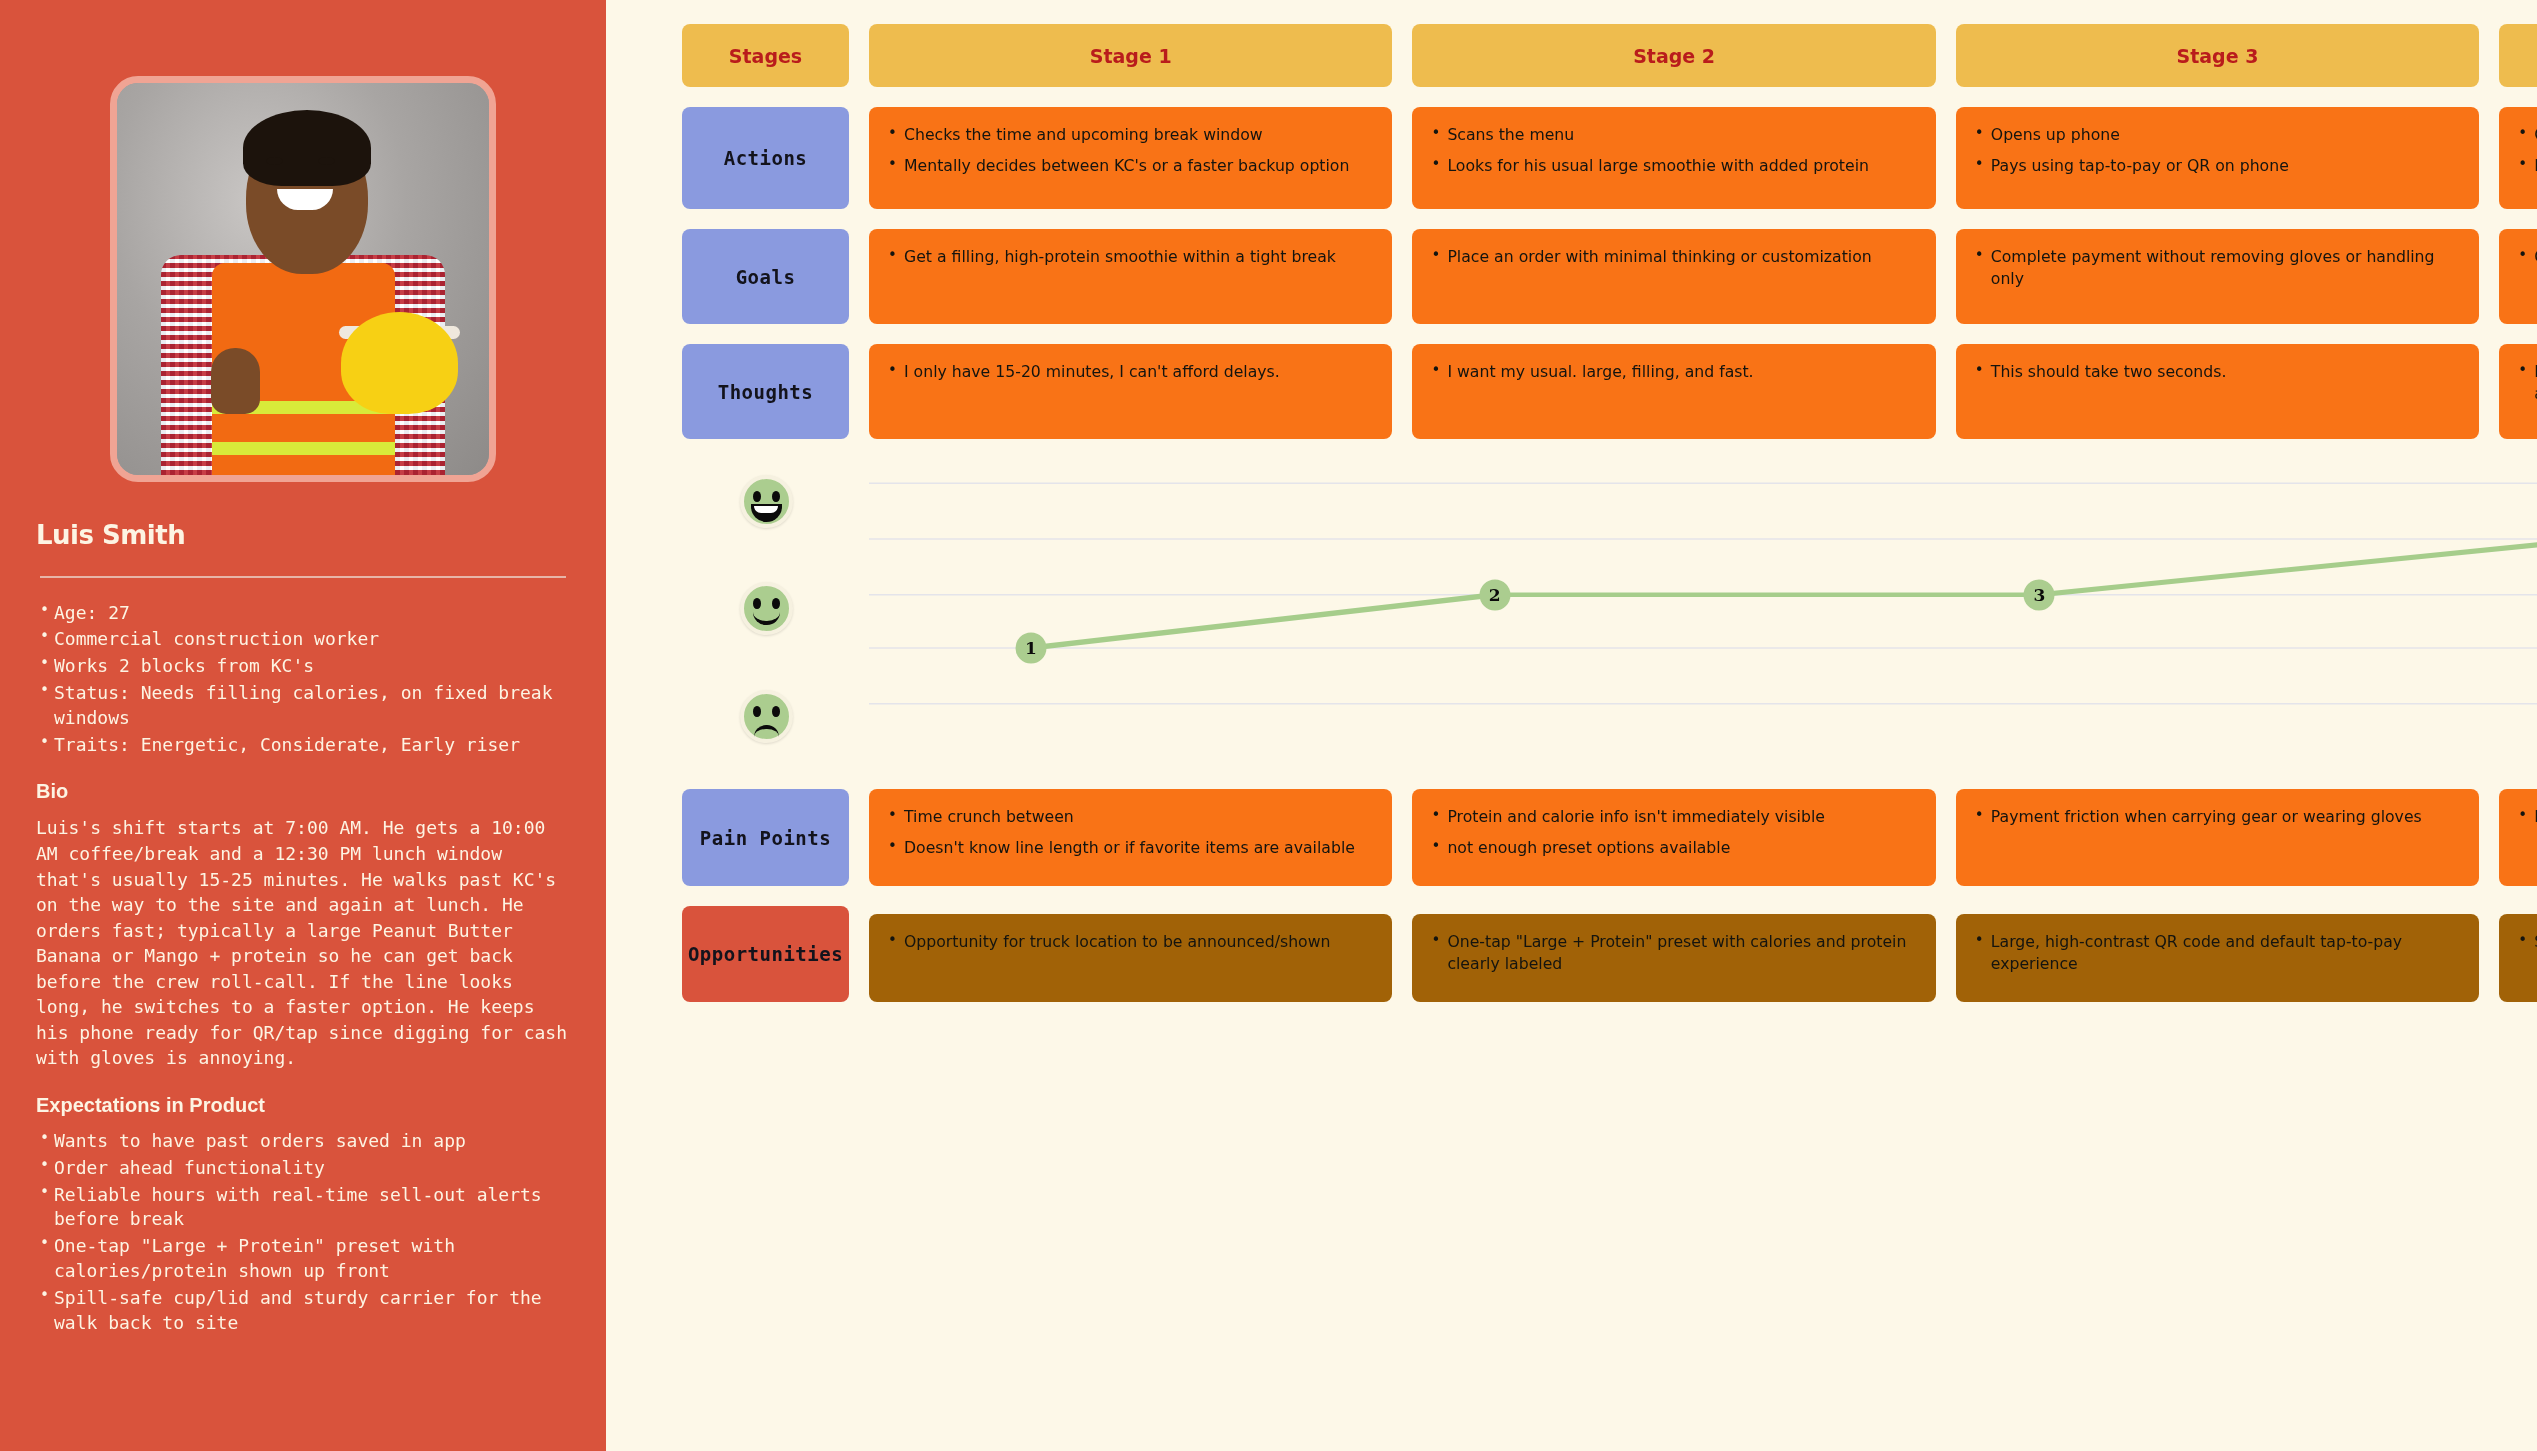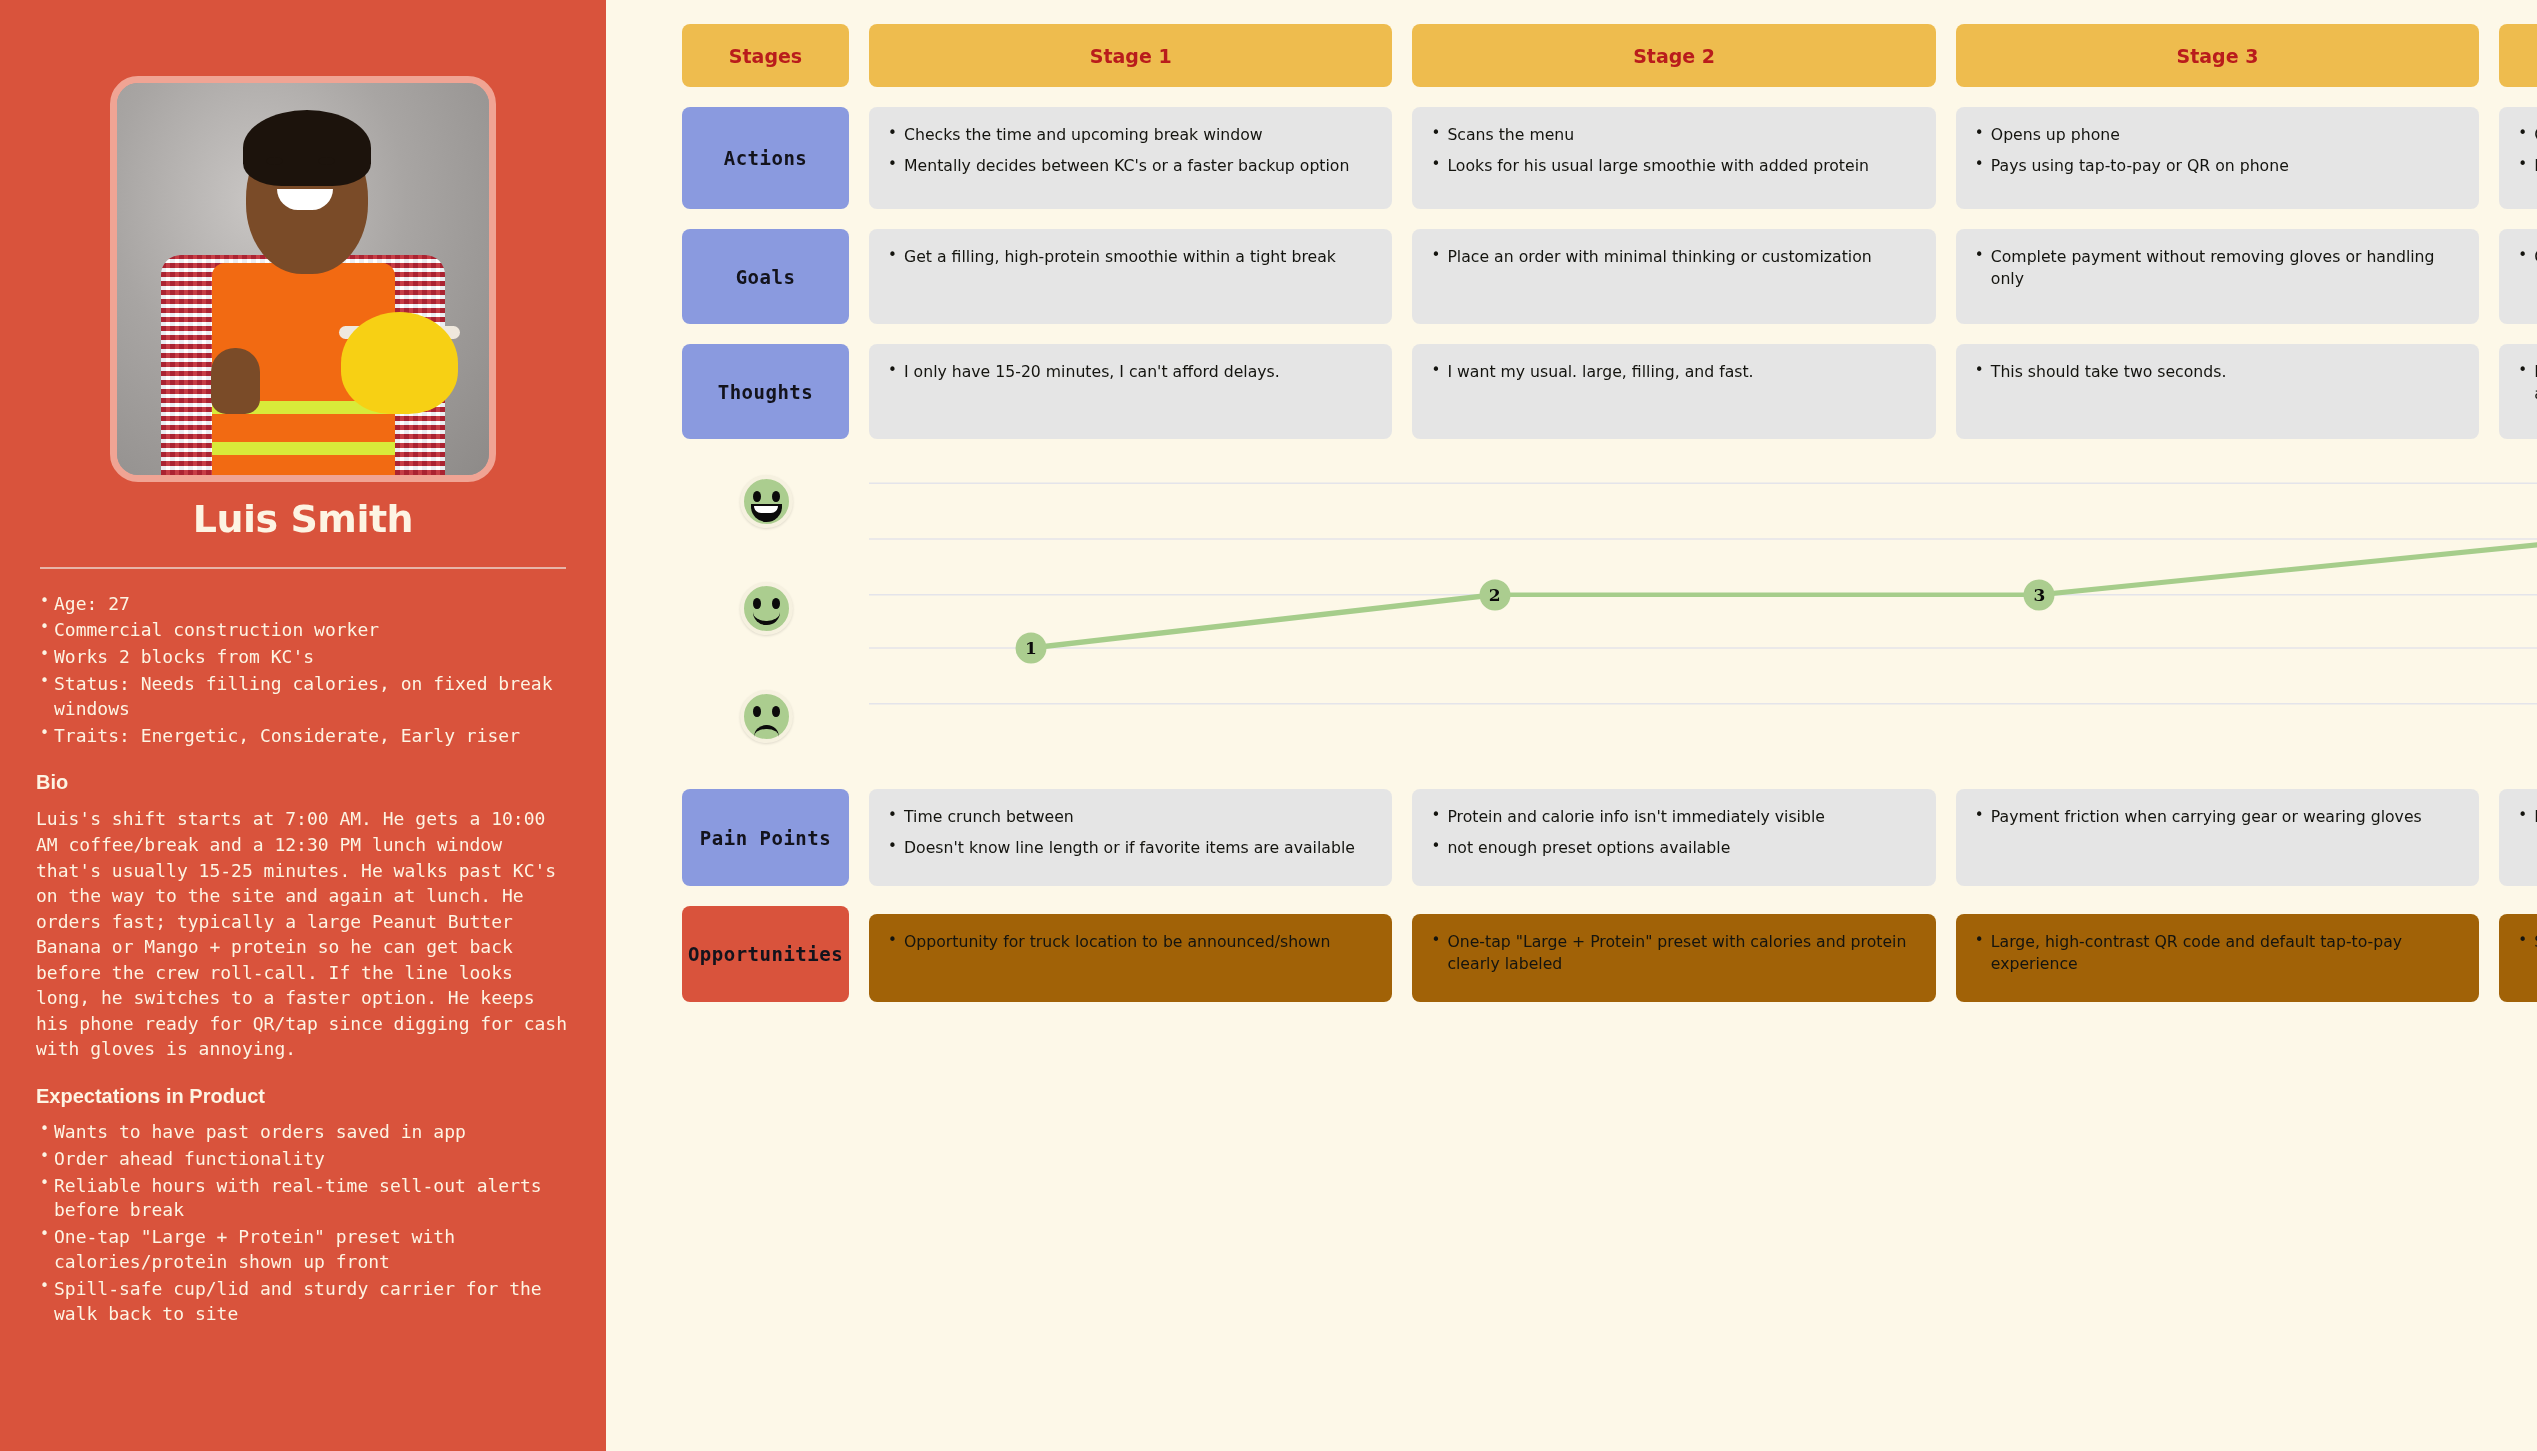--- a/index.html
+++ b/index.html
@@ -76,26 +76,25 @@
   .photo .helmet-strap {
     position: absolute; right: 29px; bottom: 136px;
     width: 121px; height: 13px; background: #efe8dd; border-radius: 7px;
   }
   .photo .thumb {
     position: absolute; left: 94px; bottom: 61px;
     width: 49px; height: 66px; background: #7a4b28; border-radius: 24px 24px 15px 15px;
   }
 
   .persona-name {
-    text-align: center;
     font-family: "DejaVu Sans", sans-serif;
     font-weight: 700;
-    font-size: 38px;
+    font-size: 26px;
     letter-spacing: -0.5px;
-    margin-top: 15px;
+    margin-top: 38px;
     color: #fdf4e3;
   }
   .divider { height: 1.5px; background: #e7b5a8; margin: 26px 4px 23px 4px; }
 
   .facts { list-style: none; font-family: "DejaVu Sans Mono", monospace; font-size: 18px; line-height: 1.38; }
   .facts li { position: relative; padding-left: 18px; margin-bottom: 2px; }
   .facts li::before { content: "\2022"; position: absolute; left: 4px; top: -1px; font-size: 15px; }
 
   .sec-head {
     font-family: Liberation Sans, sans-serif; font-weight: 700;
@@ -115,21 +114,21 @@
   }
   .row-label {
     background: #8a9adf; border-radius: 8px;
     display: flex; align-items: center; justify-content: center;
     font-family: "DejaVu Sans Mono", monospace; font-weight: 700;
     font-size: 19px; color: #13131c; letter-spacing: 0.5px;
   }
   .row-label.opp { background: #d9533c; }
 
   .cell {
-    background: #e5e5e5; border-radius: 8px;
+    background: #f97316; border-radius: 8px;
     padding: 17px 17px 17px 9px;
   }
   .cell.opp { background: #a16207; margin-top: 8px; }
   .cell ul { list-style: none; }
   .cell li {
     position: relative; padding-left: 26px; margin-bottom: 9px;
     font-family: "DejaVu Sans", sans-serif; font-size: 15.7px; line-height: 1.42;
     color: #14140f;
   }
   .cell li::before {

